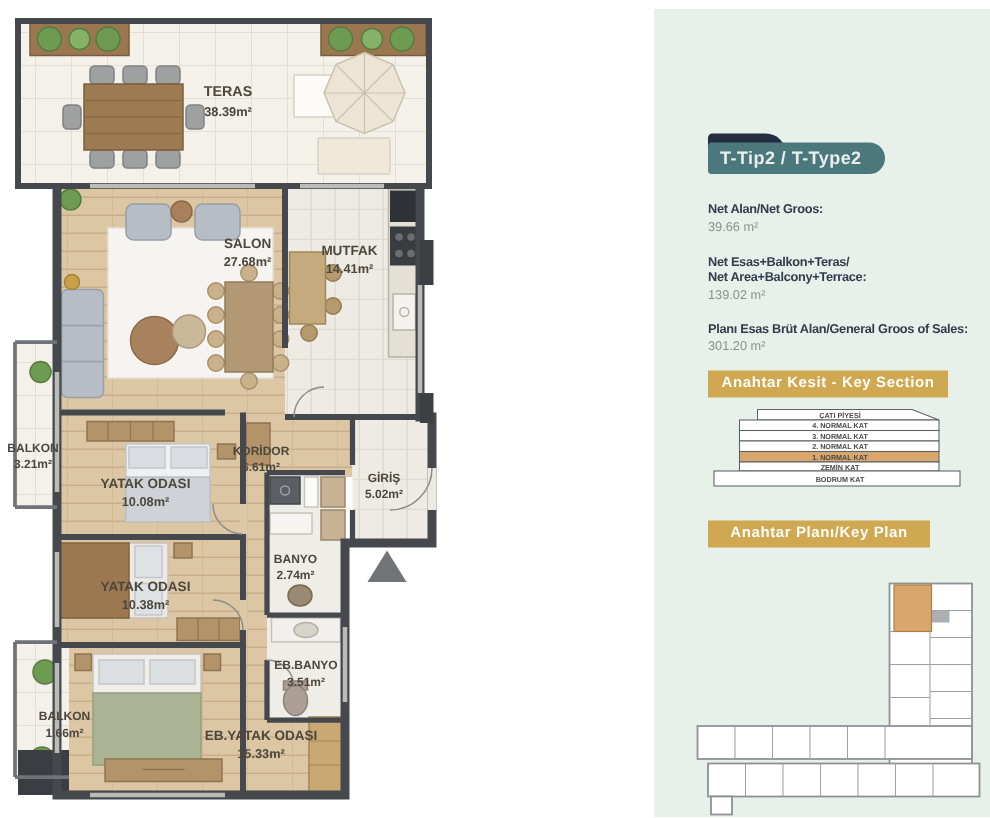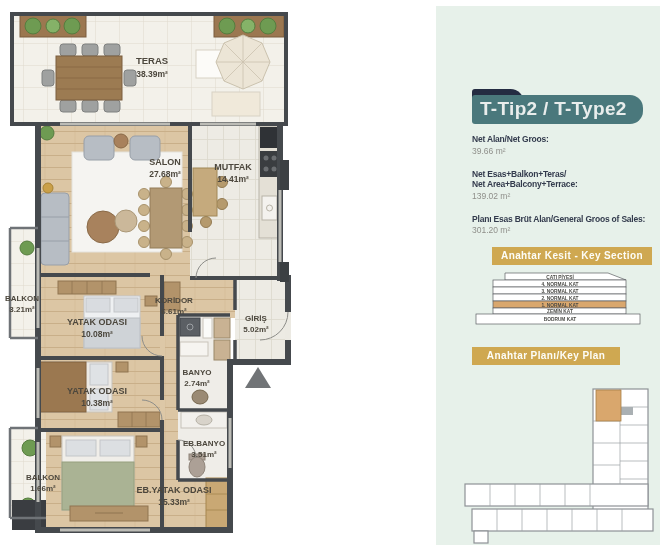--- a/index.html
+++ b/index.html
@@ -4,28 +4,28 @@
 <style>
   html,body{margin:0;padding:0;}
   body{width:660px;height:545px;background:#ffffff;font-family:"Liberation Sans",sans-serif;overflow:hidden;}
   #stage{position:relative;width:660px;height:545px;background:#ffffff;}
 
   
   #panel{position:absolute;left:436px;top:6px;width:224px;height:539px;background:#e7f1ea;}
   .badge1{position:absolute;left:36px;top:58px;background:#242c42;color:#c8a45b;
           font-size:17px;font-weight:bold;padding:3px 14px 4px 8px;border-radius:3px 14px 14px 3px;letter-spacing:.5px;margin-top:25px;}
   .badge2{position:absolute;left:36px;top:89px;background:#4a787c;color:#e9edec;
-          font-size:19px;font-weight:bold;padding:3px 16px 4px 8px;border-radius:3px 13px 13px 3px;letter-spacing:.3px;}
+          font-size:12px;font-weight:bold;padding:3px 16px 4px 8px;border-radius:3px 13px 13px 3px;letter-spacing:.3px;}
   #stats{position:absolute;left:36px;top:128px;width:186px;}
   .stat{margin-bottom:12px;}
   .stat-label{font-size:8.5px;font-weight:bold;color:#333b4d;line-height:10.5px;white-space:nowrap;letter-spacing:-.2px;}
   .stat-value{font-size:8.5px;color:#8f8f8a;line-height:11px;margin-top:1px;}
   .gold-banner{position:absolute;background:#cfa851;color:#fdfdf8;text-align:center;
           font-size:10px;font-weight:bold;letter-spacing:.4px;padding:3px 0 4px 0;}
-  #banner-section{left:36px;top:241px;width:160px;margin-left:20px;}
+  #banner-section{left:36px;top:241px;width:160px;}
   #banner-plan{left:36px;top:341px;width:148px;}
   #keysection{position:absolute;left:34px;top:265px;}
   #keyplan{position:absolute;left:24px;top:379px;}
   .ks-row{fill:#ffffff;stroke:#5c5f63;stroke-width:.7;}
   .ks-row.hl{fill:#d9a76d;}
   .ks-txt{font-size:4.8px;fill:#4a4a46;text-anchor:middle;font-weight:bold;}
   .kp-wall{fill:#ffffff;stroke:#8e9296;stroke-width:1.2;}
   .kp-line{stroke:#9ba0a3;stroke-width:.7;}
   .kp-hl{fill:#d9a76d;stroke:#a87f47;stroke-width:.8;}
 

